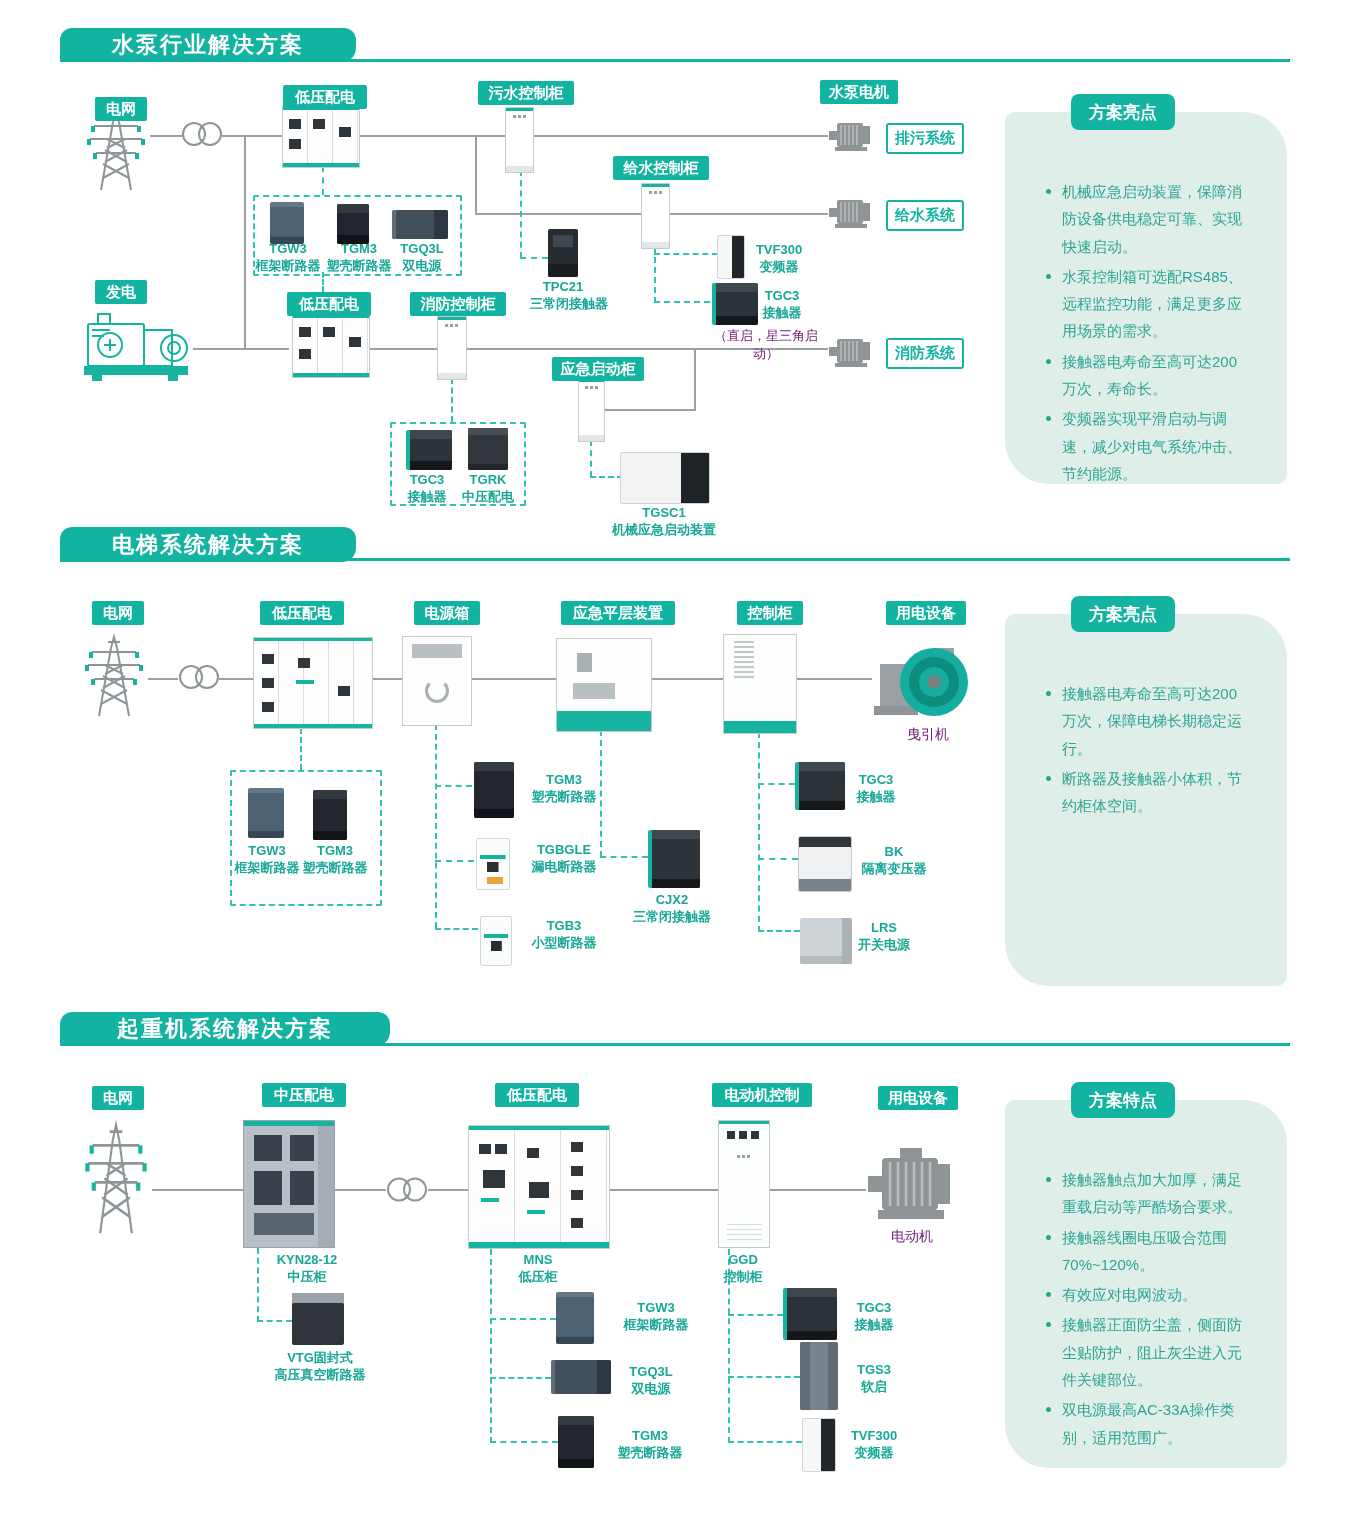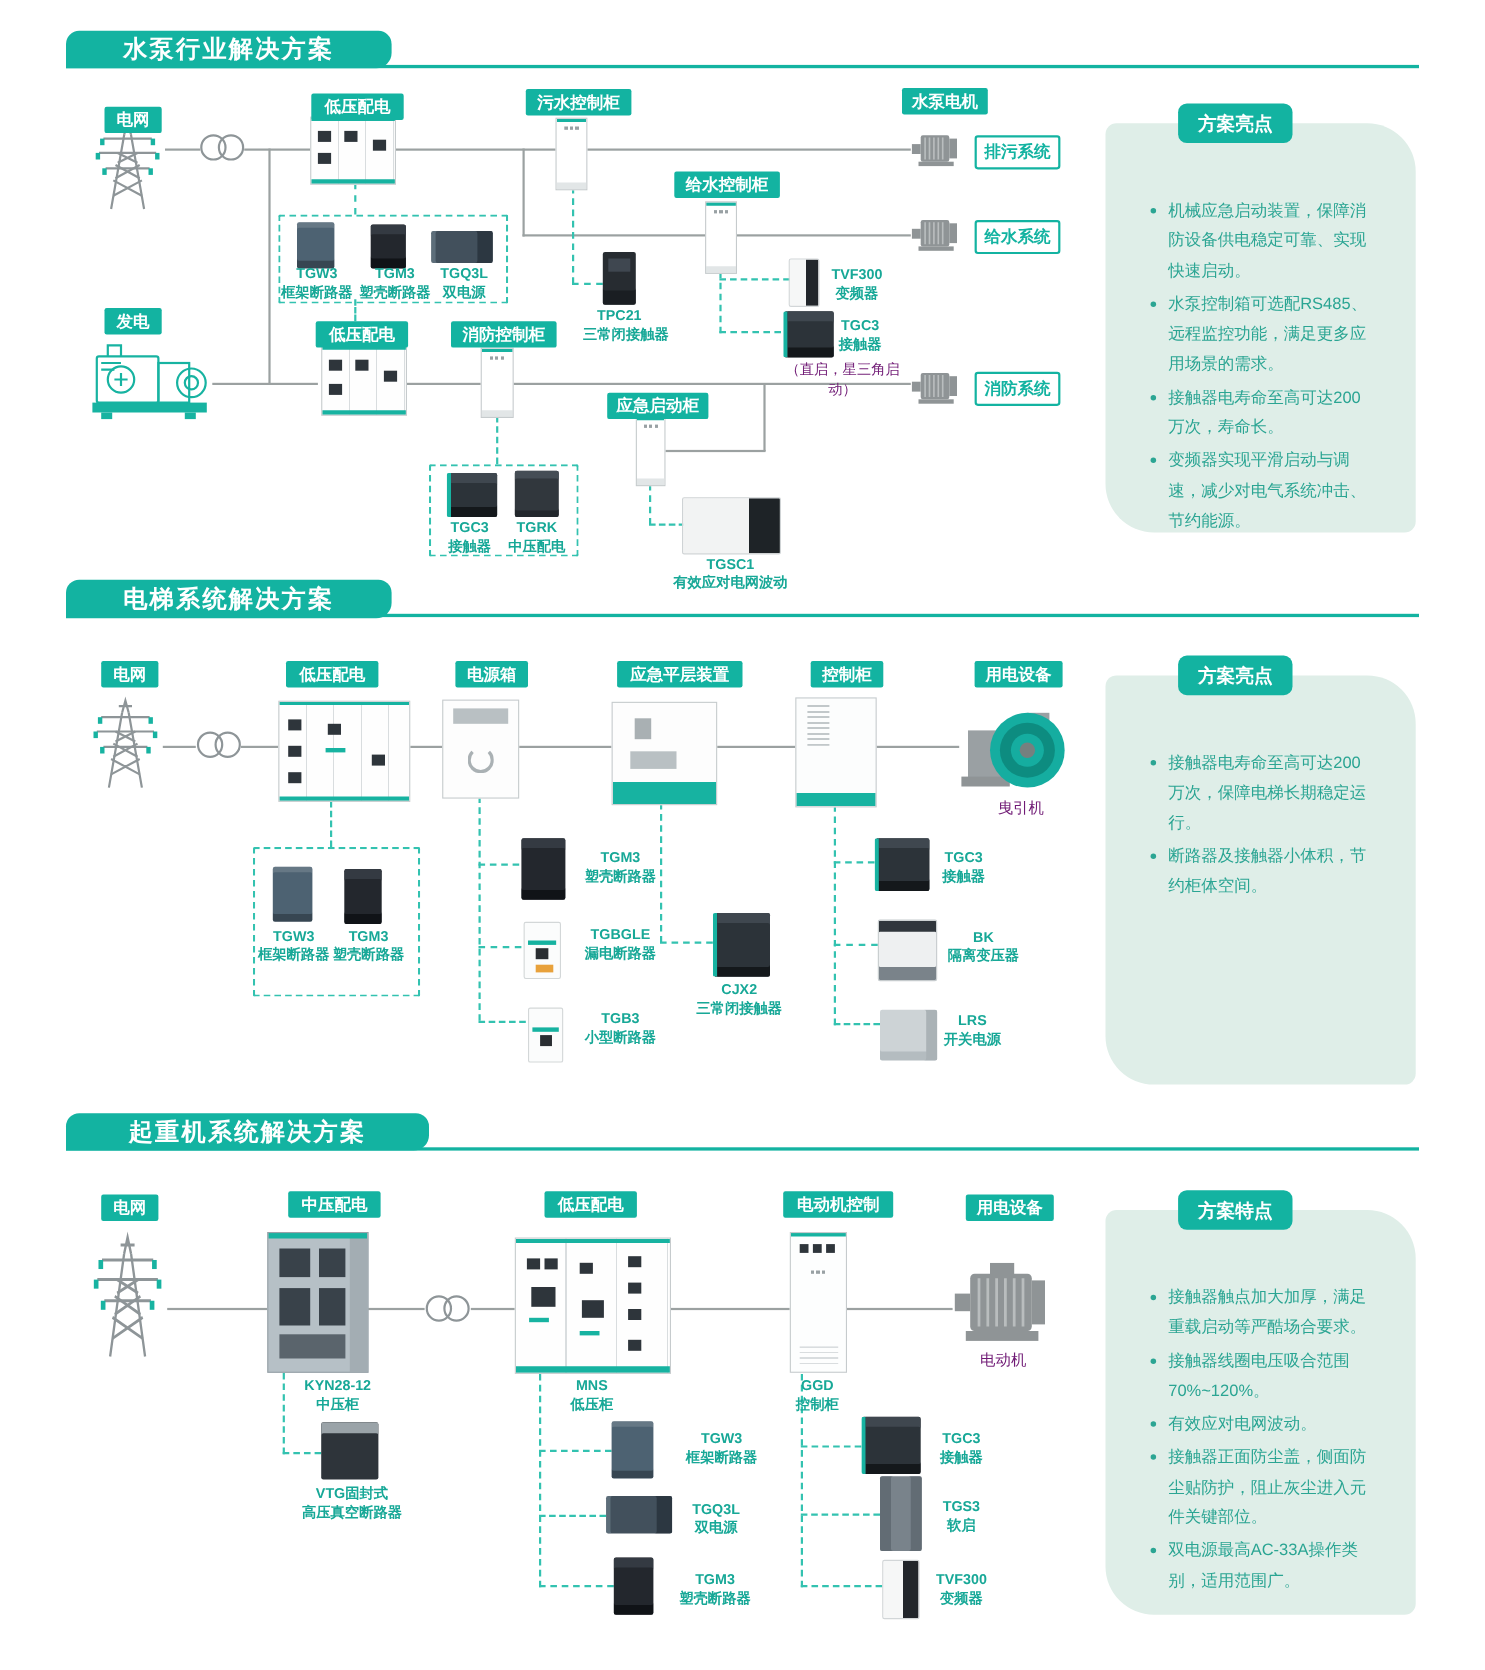--- a/index.html
+++ b/index.html
@@ -272,21 +272,21 @@
       <span>TGC3</span>
       <span>接触器</span>
     </div>
 <div class="pl abs" style="left:458px;top:472px;width:60px">
       <span>TGRK</span>
       <span>中压配电</span>
     </div>
 <div class="pr pr-sw" style="left:620px;top:452px;width:88px;height:50px"></div>
 <div class="pl abs" style="left:610px;top:505px;width:108px">
       <span>TGSC1</span>
-      <span>有效应对电网波动</span>
+      <span>机械应急启动装置</span>
     </div>
 
 <div class="panel abs" style="left:1005px;top:112px;width:282px;height:372px">
   <ul class="bl">
         <li>机械应急启动装置，保障消防设备供电稳定可靠、实现快速启动。</li>
         <li>水泵控制箱可选配RS485、远程监控功能，满足更多应用场景的需求。</li>
         <li>接触器电寿命至高可达200万次，寿命长。</li>
         <li>变频器实现平滑启动与调速，减少对电气系统冲击、节约能源。</li>
       </ul>
 </div>

